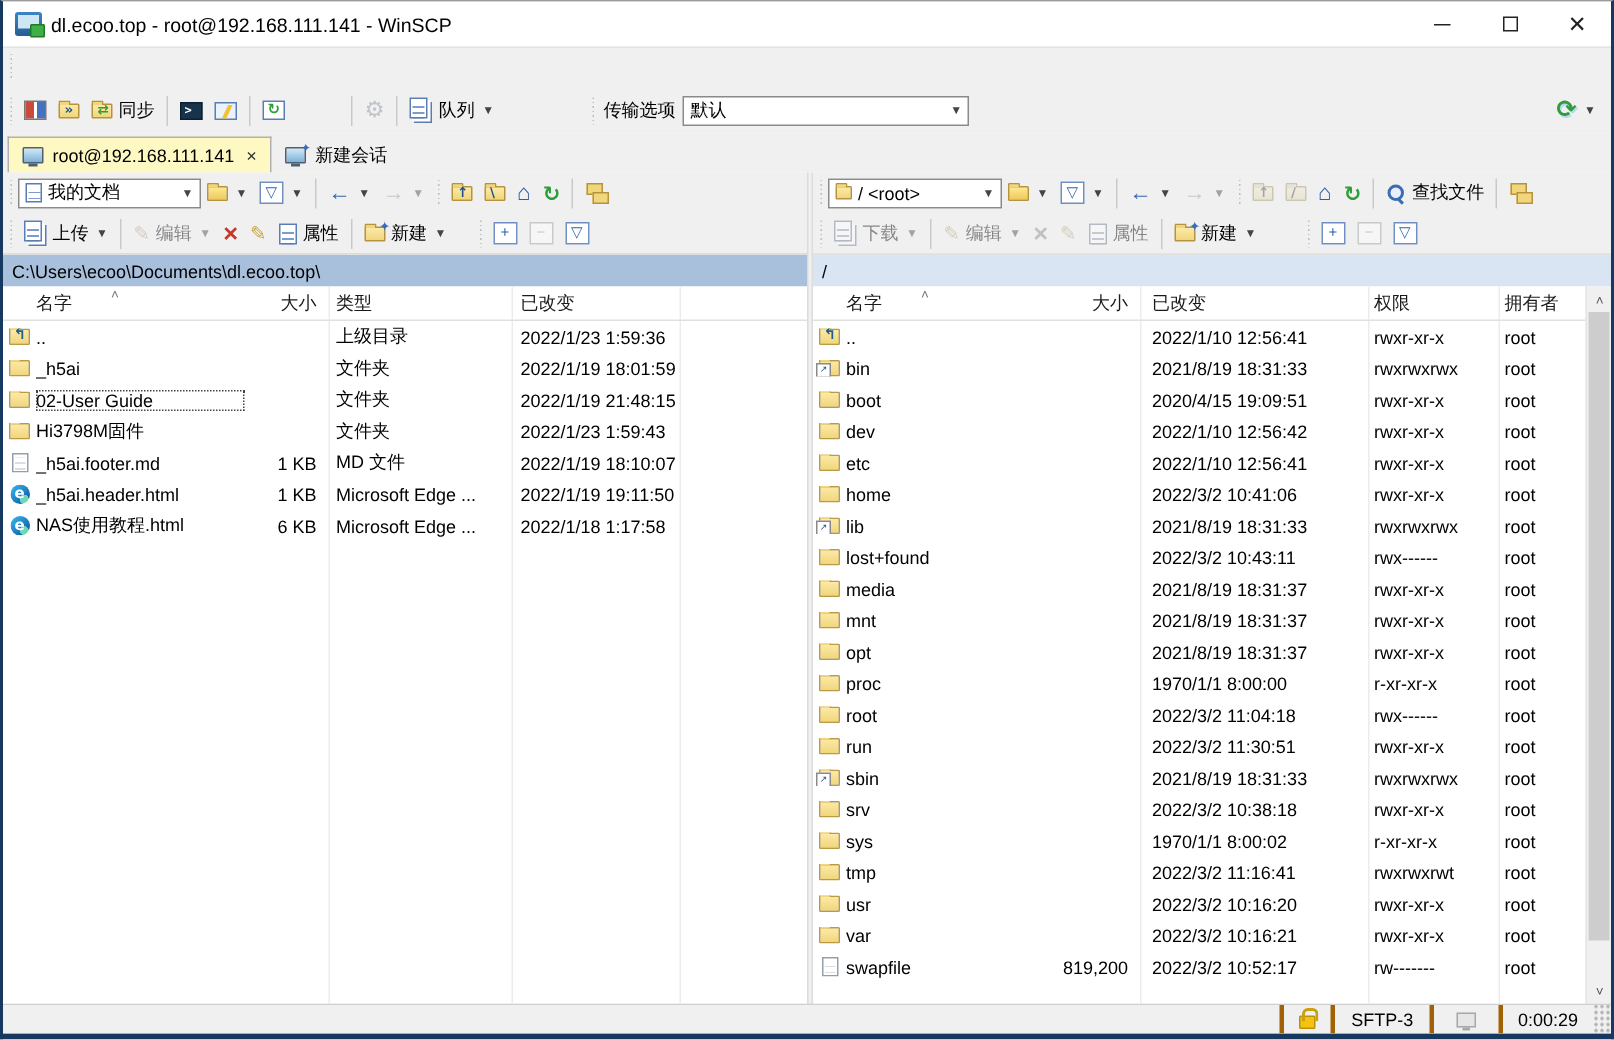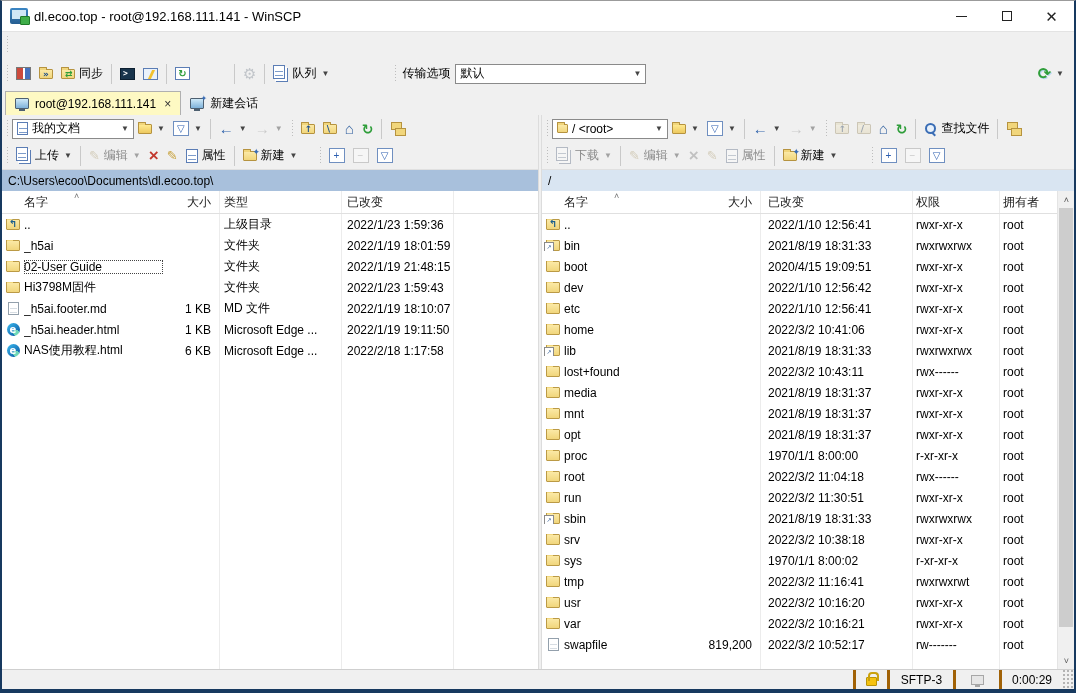--- a/index.html
+++ b/index.html
@@ -393,21 +393,21 @@
     <span class="cell c-type">Microsoft Edge ...</span>
     <span class="cell c-date">2022/1/19 19:11:50</span>
   </div>
               <div class="row">
     <span class="cell c-ico">
                   <span class="fico ico-edge"></span>
                 </span>
     <span class="cell c-name">NAS使用教程.html</span>
     <span class="cell c-size">6 KB</span>
     <span class="cell c-type">Microsoft Edge ...</span>
-    <span class="cell c-date">2022/2/18 1:17:58</span>
+    <span class="cell c-date">2022/1/18 1:17:58</span>
   </div>
             </div>
         </div>
       </div>
     </div>
 
     <div class="splitter"></div>
 
     <div class="panel right">
       <div class="ptb">

